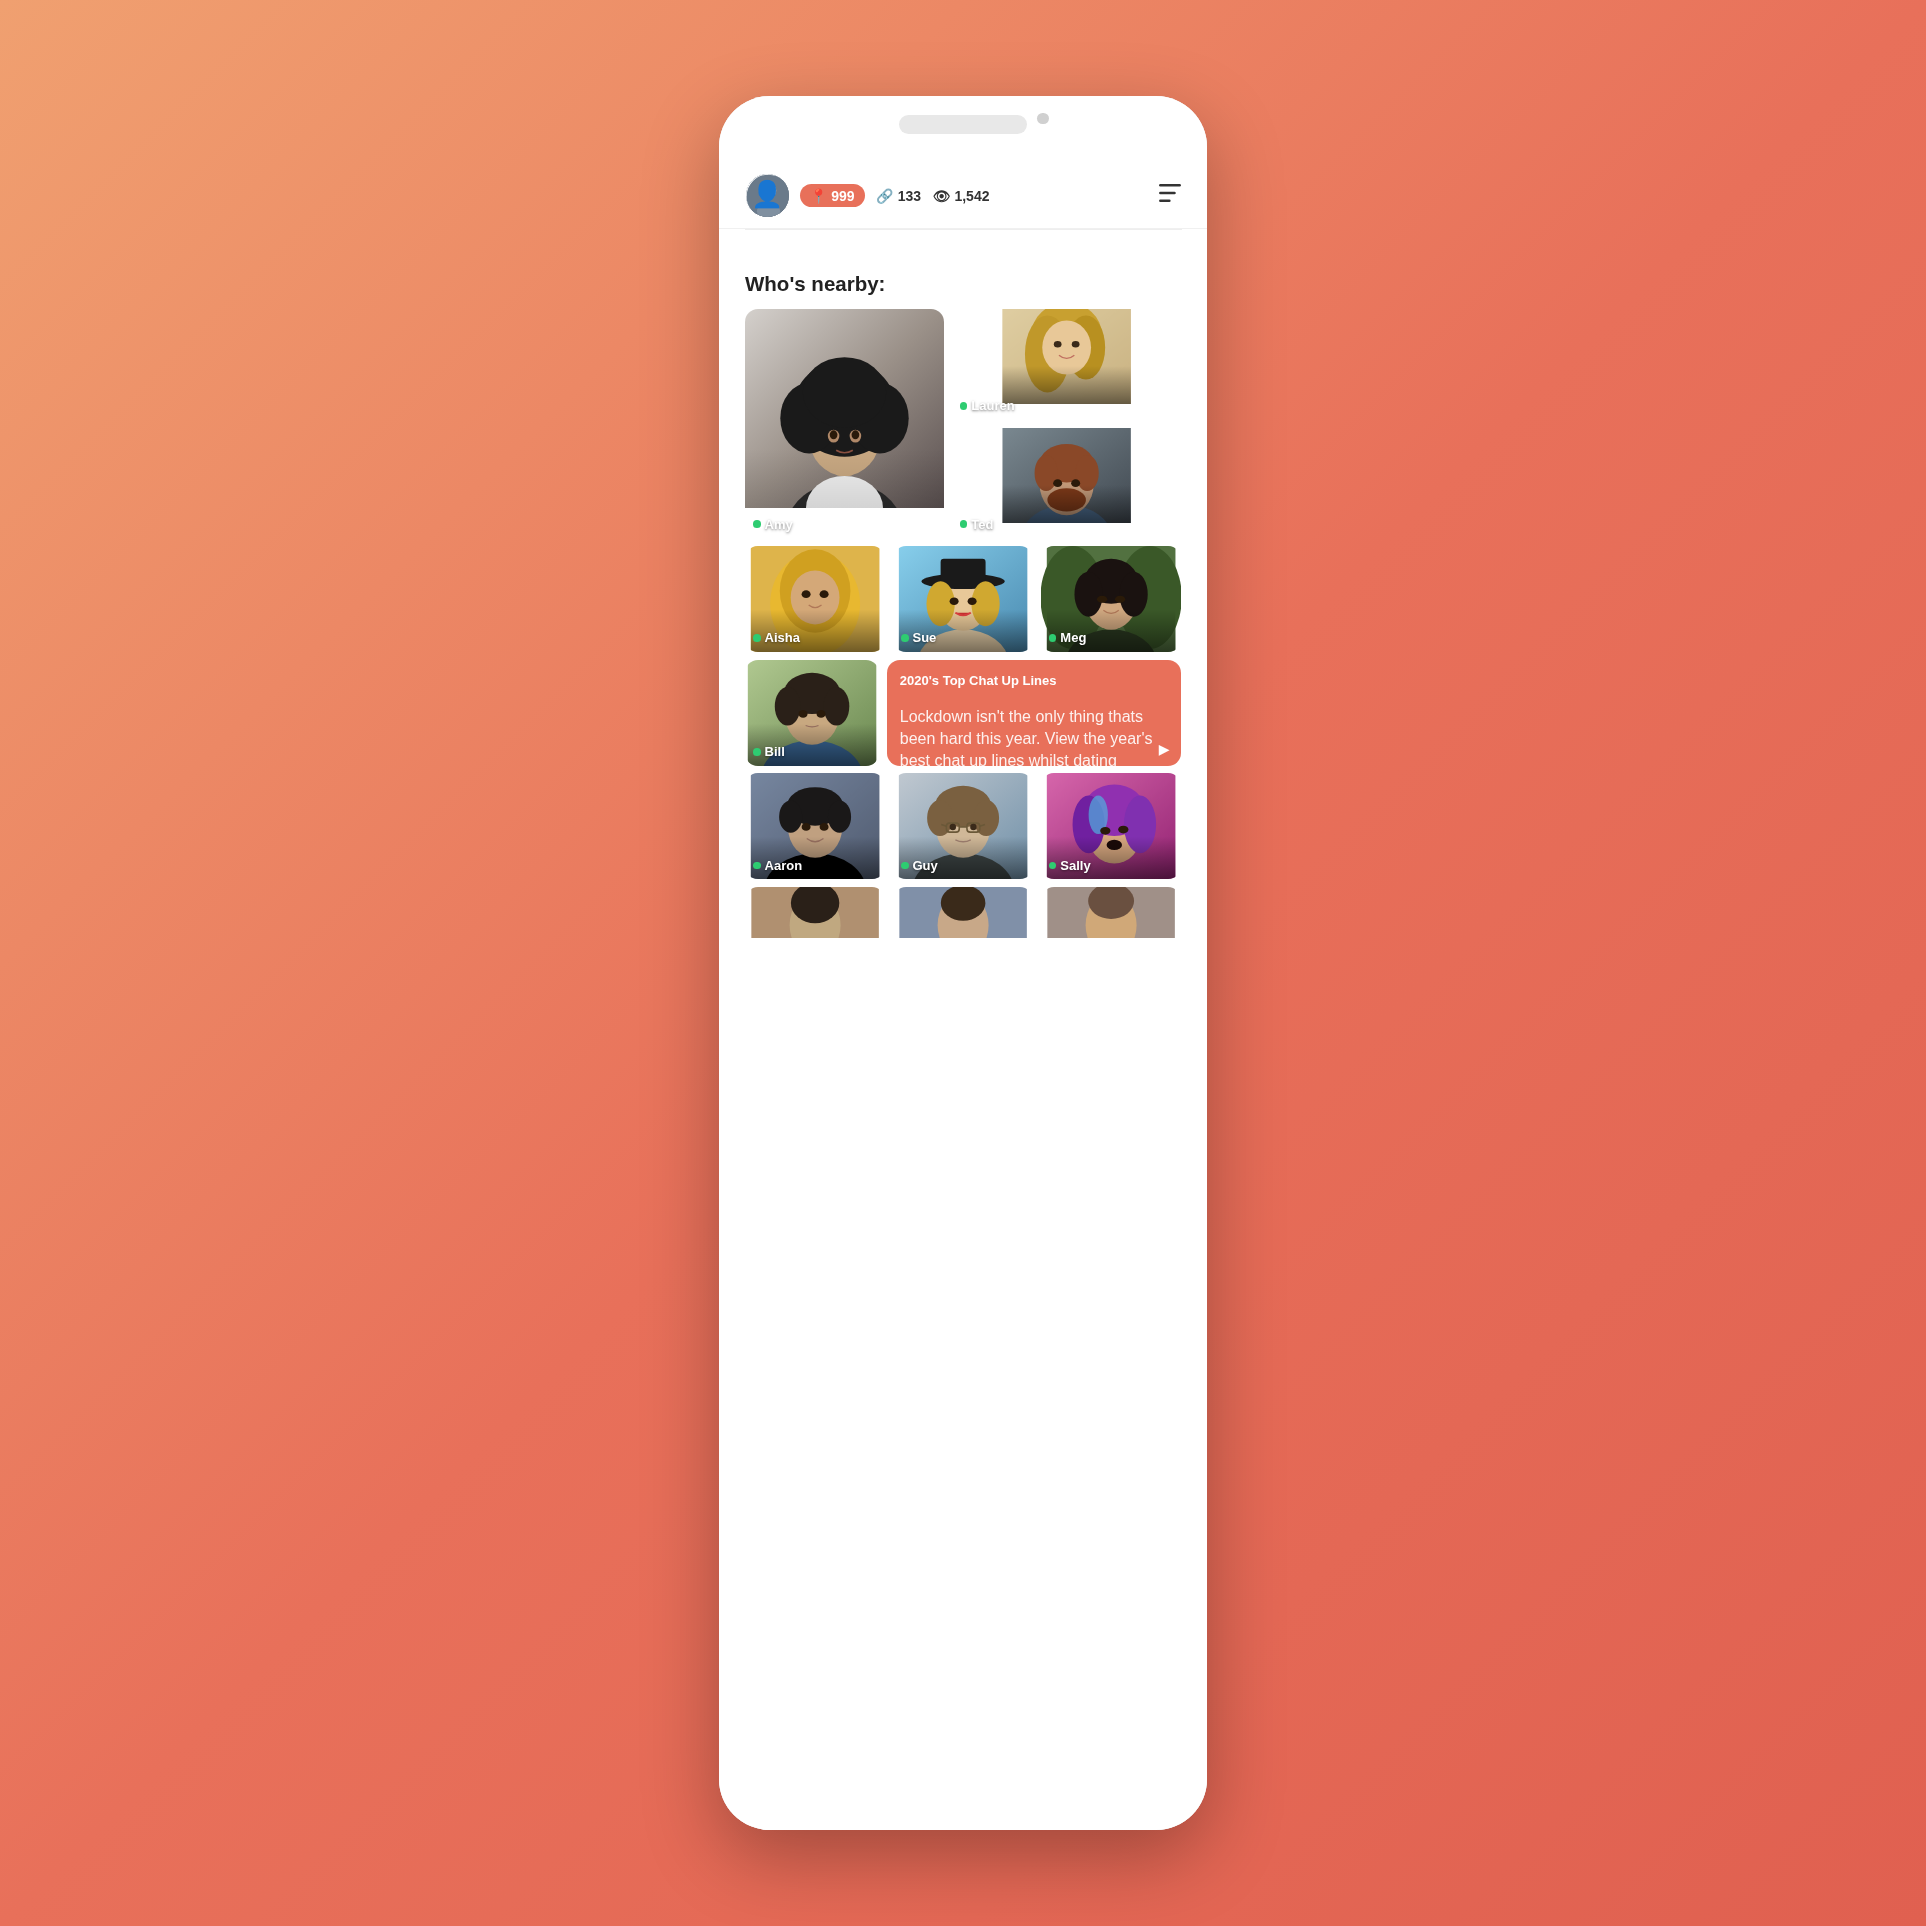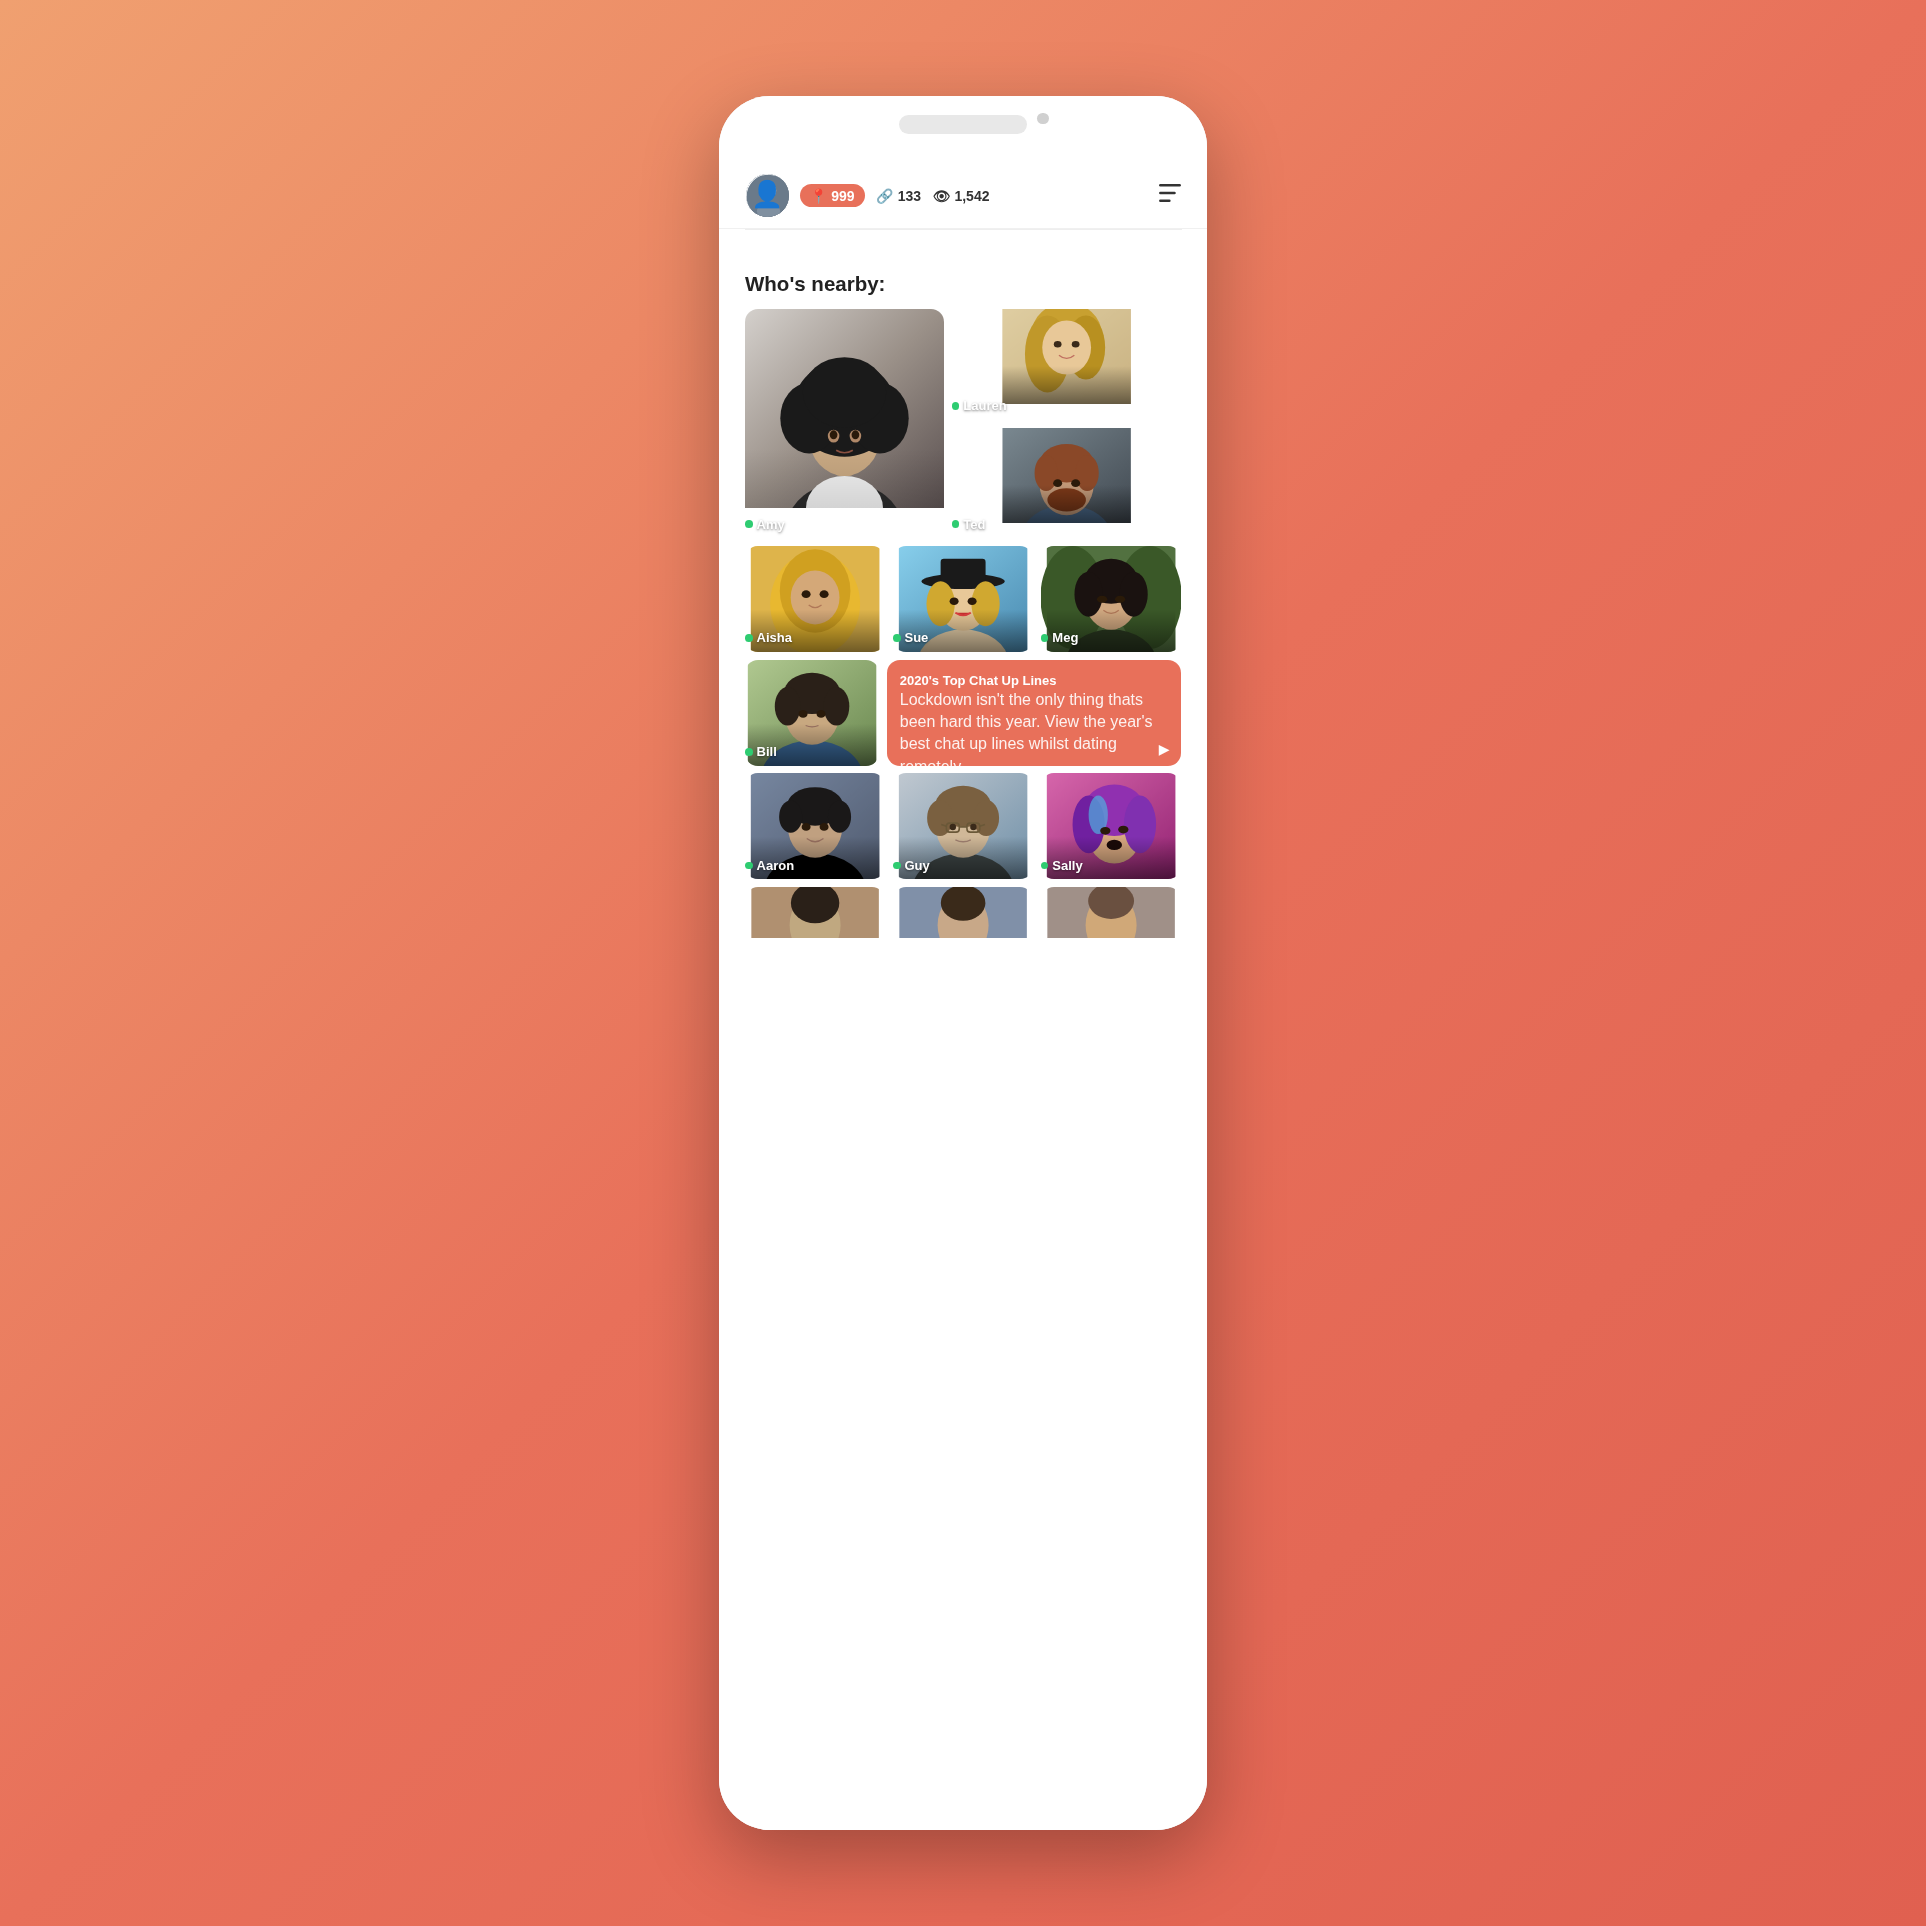--- a/index.html
+++ b/index.html
@@ -119,21 +119,21 @@
       border-radius: 13px;
       overflow: hidden;
       position: relative;
       cursor: pointer;
       flex-shrink: 0;
     }
 
     .person-name-label {
       position: absolute;
       bottom: 6.4px;
-      left: 0;
+      left: 8px;
       color: white;
       font-size: 13px;
       font-weight: 600;
       text-shadow: 0 0.6px 2.6px rgba(0,0,0,0.5);
       display: flex;
       align-items: center;
       gap: 3.9px;
     }
 
     .online-dot {
@@ -171,21 +171,21 @@
       border-radius: 13px;
       padding: 13px;
       cursor: pointer;
       position: relative;
     }
 
     .ad-title {
       color: white;
       font-size: 13px;
       font-weight: 700;
-      margin-bottom: 1px;
+      margin-bottom: 18px;
     }
 
     .ad-body {
       color: rgba(255,255,255,0.9);
       font-size: 16px;
       line-height: 1.4;
     }
 
     .ad-play {
       position: absolute;

